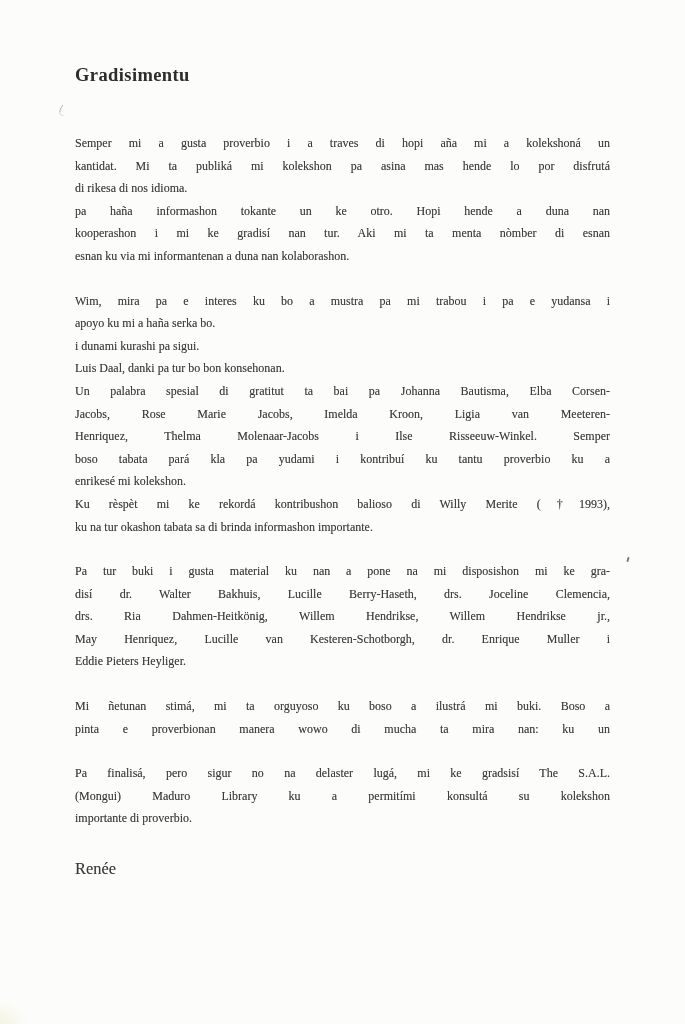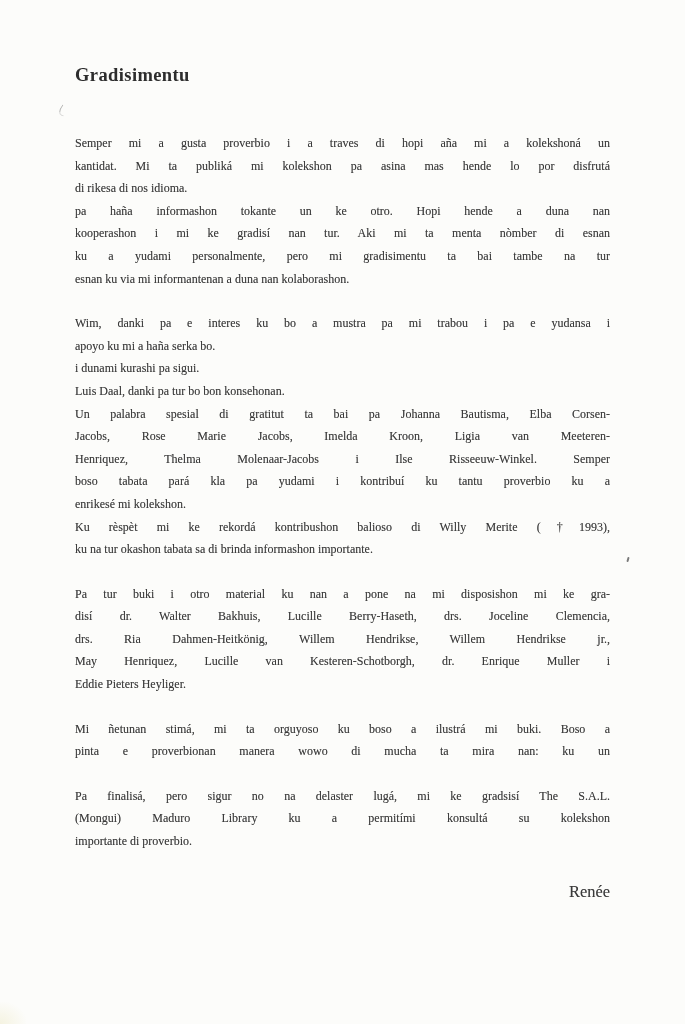--- a/index.html
+++ b/index.html
@@ -47,21 +47,20 @@
     white-space: normal;
   }
   .line.para-end {
     text-align-last: left;
   }
   .signature {
     margin-top: 28px;
     font-size: 16.4px;
     line-height: 22.6px;
     text-shadow: 0 0 0.4px rgba(70,70,70,0.45);
-    text-align: right;
   }
   
   .artifact-squiggle {
     position: absolute;
     left: 59px; top: 105px;
     width: 8px; height: 11px;
     border-left: 1.2px solid rgba(130,130,130,0.55);
     border-bottom: 1px solid rgba(150,150,150,0.35);
     border-bottom-left-radius: 70% 90%;
     transform: rotate(24deg) skewX(-12deg);
@@ -87,38 +86,37 @@
 <div class="page">
   <div class="content">
     <h1 class="doc-title">Gradisimentu</h1>
     <div>
         <div class="block">
           <div class="line">Semper mi a gusta proverbio i a traves di hopi aña mi a kolekshoná un</div>
           <div class="line">kantidat. Mi ta publiká mi kolekshon pa asina mas hende lo por disfrutá</div>
           <div class="line para-end">di rikesa di nos idioma.</div>
           <div class="line">pa haña informashon tokante un ke otro. Hopi hende a duna nan</div>
           <div class="line">kooperashon i mi ke gradisí nan tur. Aki mi ta menta nòmber di esnan</div>
-          <div class="line">ku a yudami personalmente, pero mi gradisimentu ta bai tambe na tur</div>
           <div class="line para-end">esnan ku via mi informantenan a duna nan kolaborashon.</div>
         </div>
         <div class="block">
-          <div class="line">Wim, danki pa e interes ku bo a mustra pa mi trabou i pa e yudansa i</div>
+          <div class="line">Wim, mira pa e interes ku bo a mustra pa mi trabou i pa e yudansa i</div>
           <div class="line para-end">apoyo ku mi a haña serka bo.</div>
           <div class="line para-end">i dunami kurashi pa sigui.</div>
           <div class="line para-end">Luis Daal, danki pa tur bo bon konsehonan.</div>
           <div class="line">Un palabra spesial di gratitut ta bai pa Johanna Bautisma, Elba Corsen-</div>
           <div class="line">Jacobs, Rose Marie Jacobs, Imelda Kroon, Ligia van Meeteren-</div>
           <div class="line">Henriquez, Thelma Molenaar-Jacobs i Ilse Risseeuw-Winkel. Semper</div>
           <div class="line">boso tabata pará kla pa yudami i kontribuí ku tantu proverbio ku a</div>
           <div class="line para-end">enrikesé mi kolekshon.</div>
           <div class="line">Ku rèspèt mi ke rekordá kontribushon balioso di Willy Merite (†1993),</div>
           <div class="line para-end">ku na tur okashon tabata sa di brinda informashon importante.</div>
         </div>
         <div class="block">
-          <div class="line">Pa tur buki i otro material ku nan a pone na mi disposishon mi ke gra-</div>
+          <div class="line">Pa tur buki i gusta material ku nan a pone na mi disposishon mi ke gra-</div>
           <div class="line">disí dr. Walter Bakhuis, Lucille Berry-Haseth, drs. Joceline Clemencia,</div>
           <div class="line">drs. Ria Dahmen-Heitkönig, Willem Hendrikse, Willem Hendrikse jr.,</div>
           <div class="line">May Henriquez, Lucille van Kesteren-Schotborgh, dr. Enrique Muller i</div>
           <div class="line para-end">Eddie Pieters Heyliger.</div>
         </div>
         <div class="block">
           <div class="line">Mi ñetunan stimá, mi ta orguyoso ku boso a ilustrá mi buki. Boso a</div>
           <div class="line">pinta e proverbionan manera wowo di mucha ta mira nan: ku un</div>
         </div>
         <div class="block">

